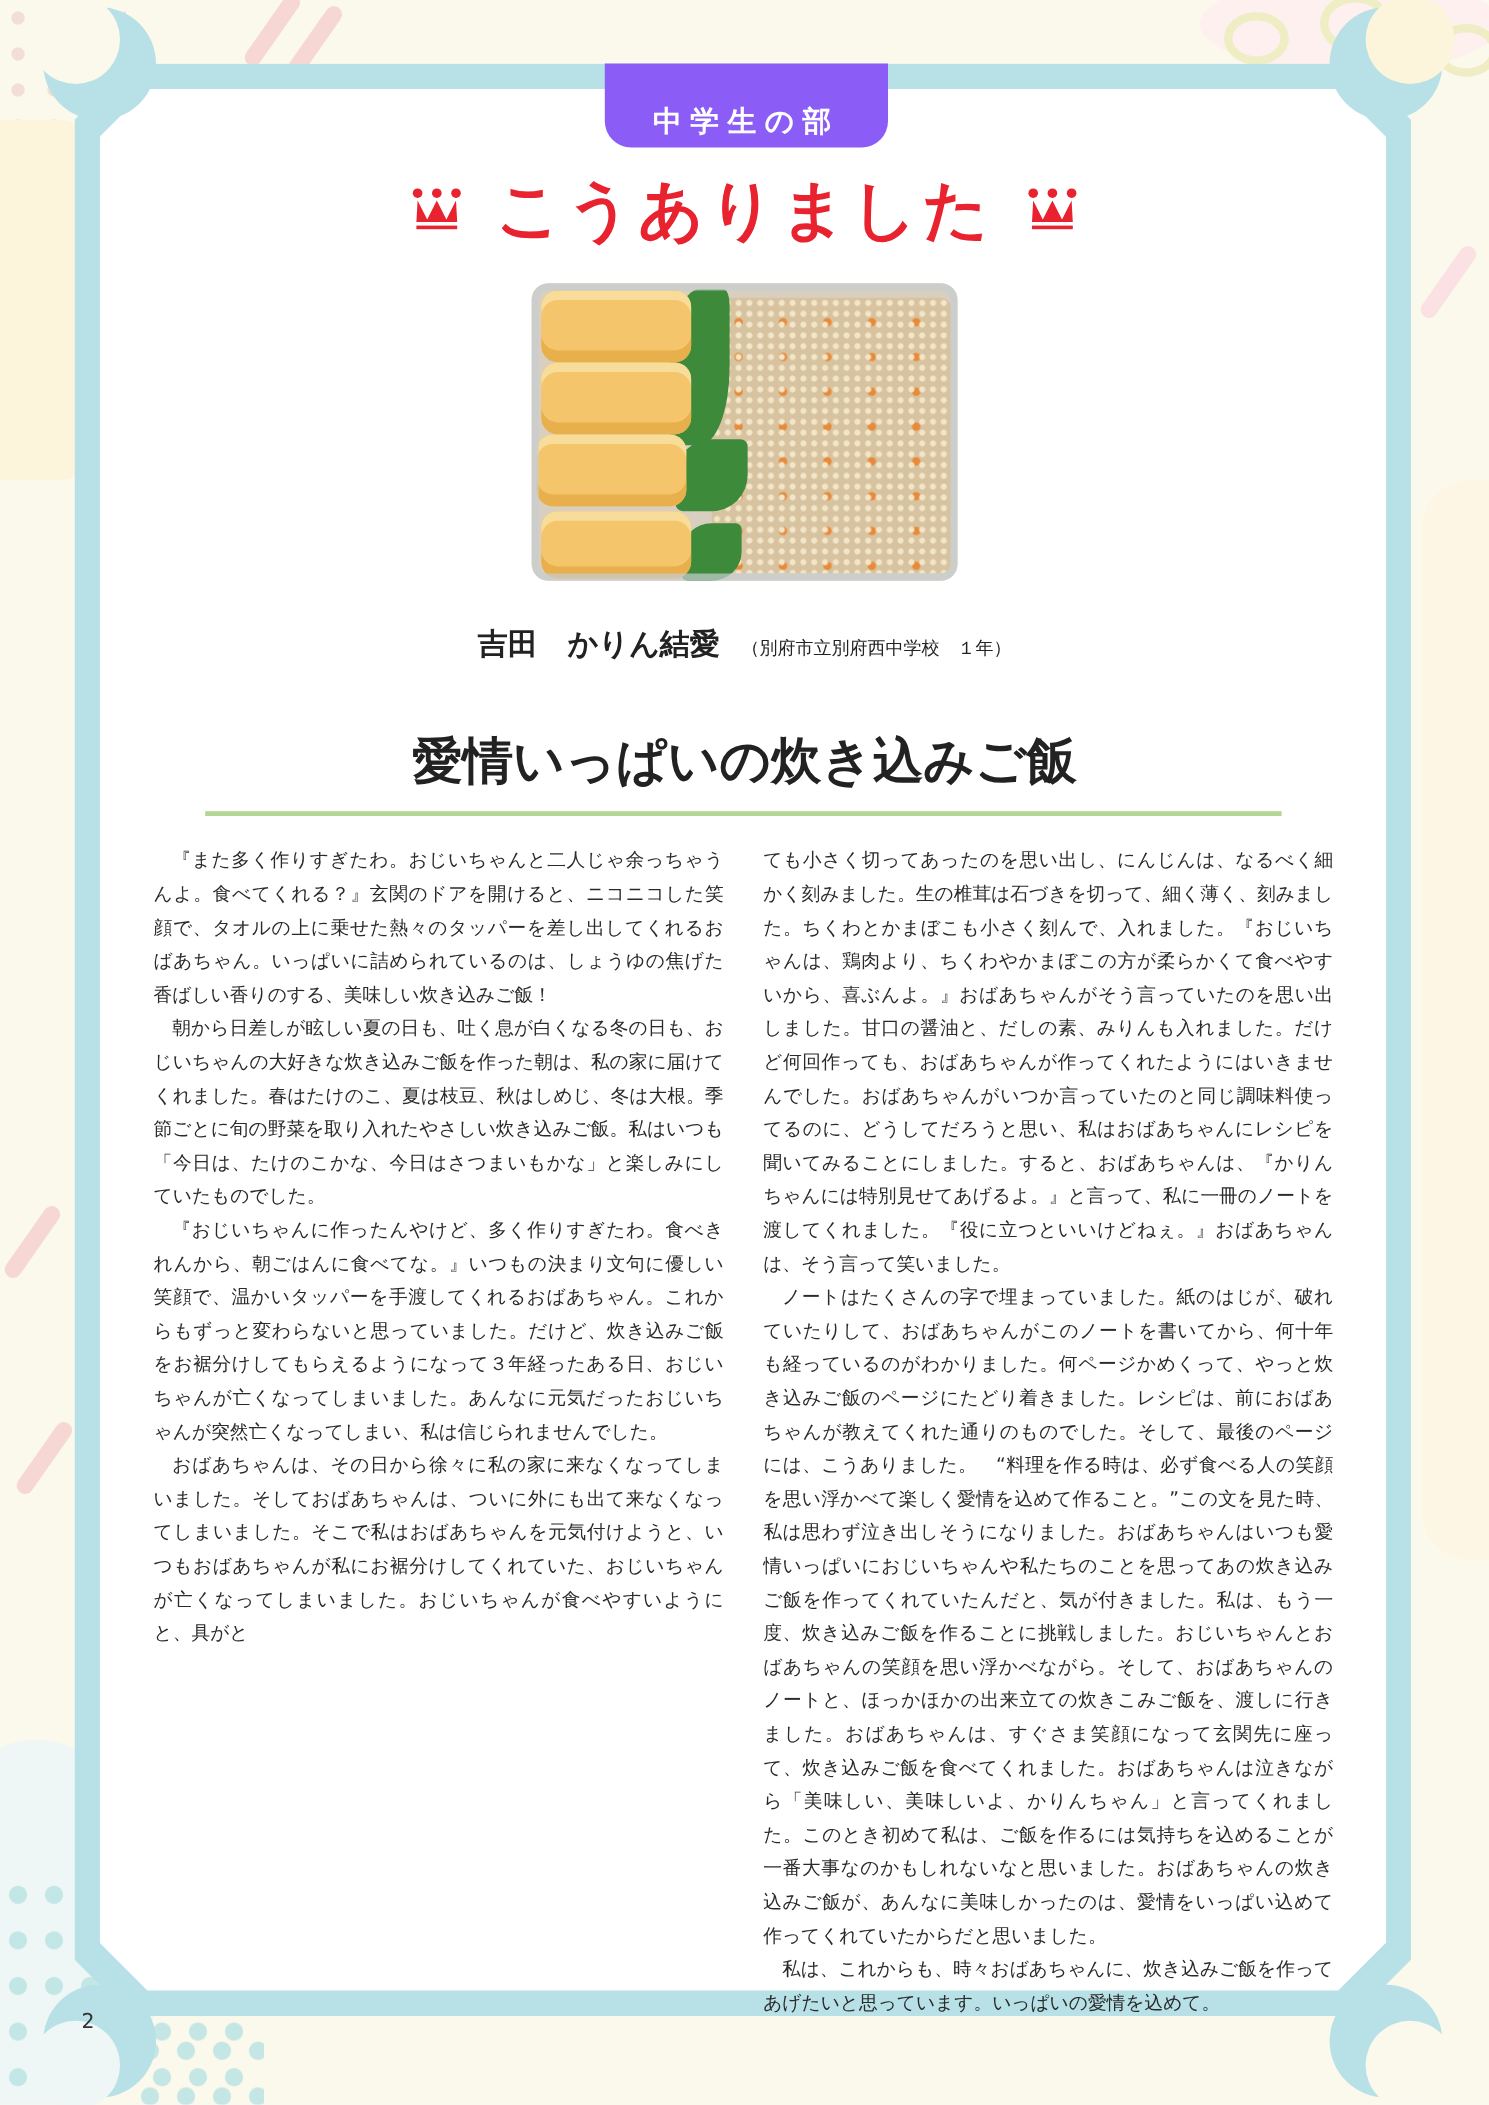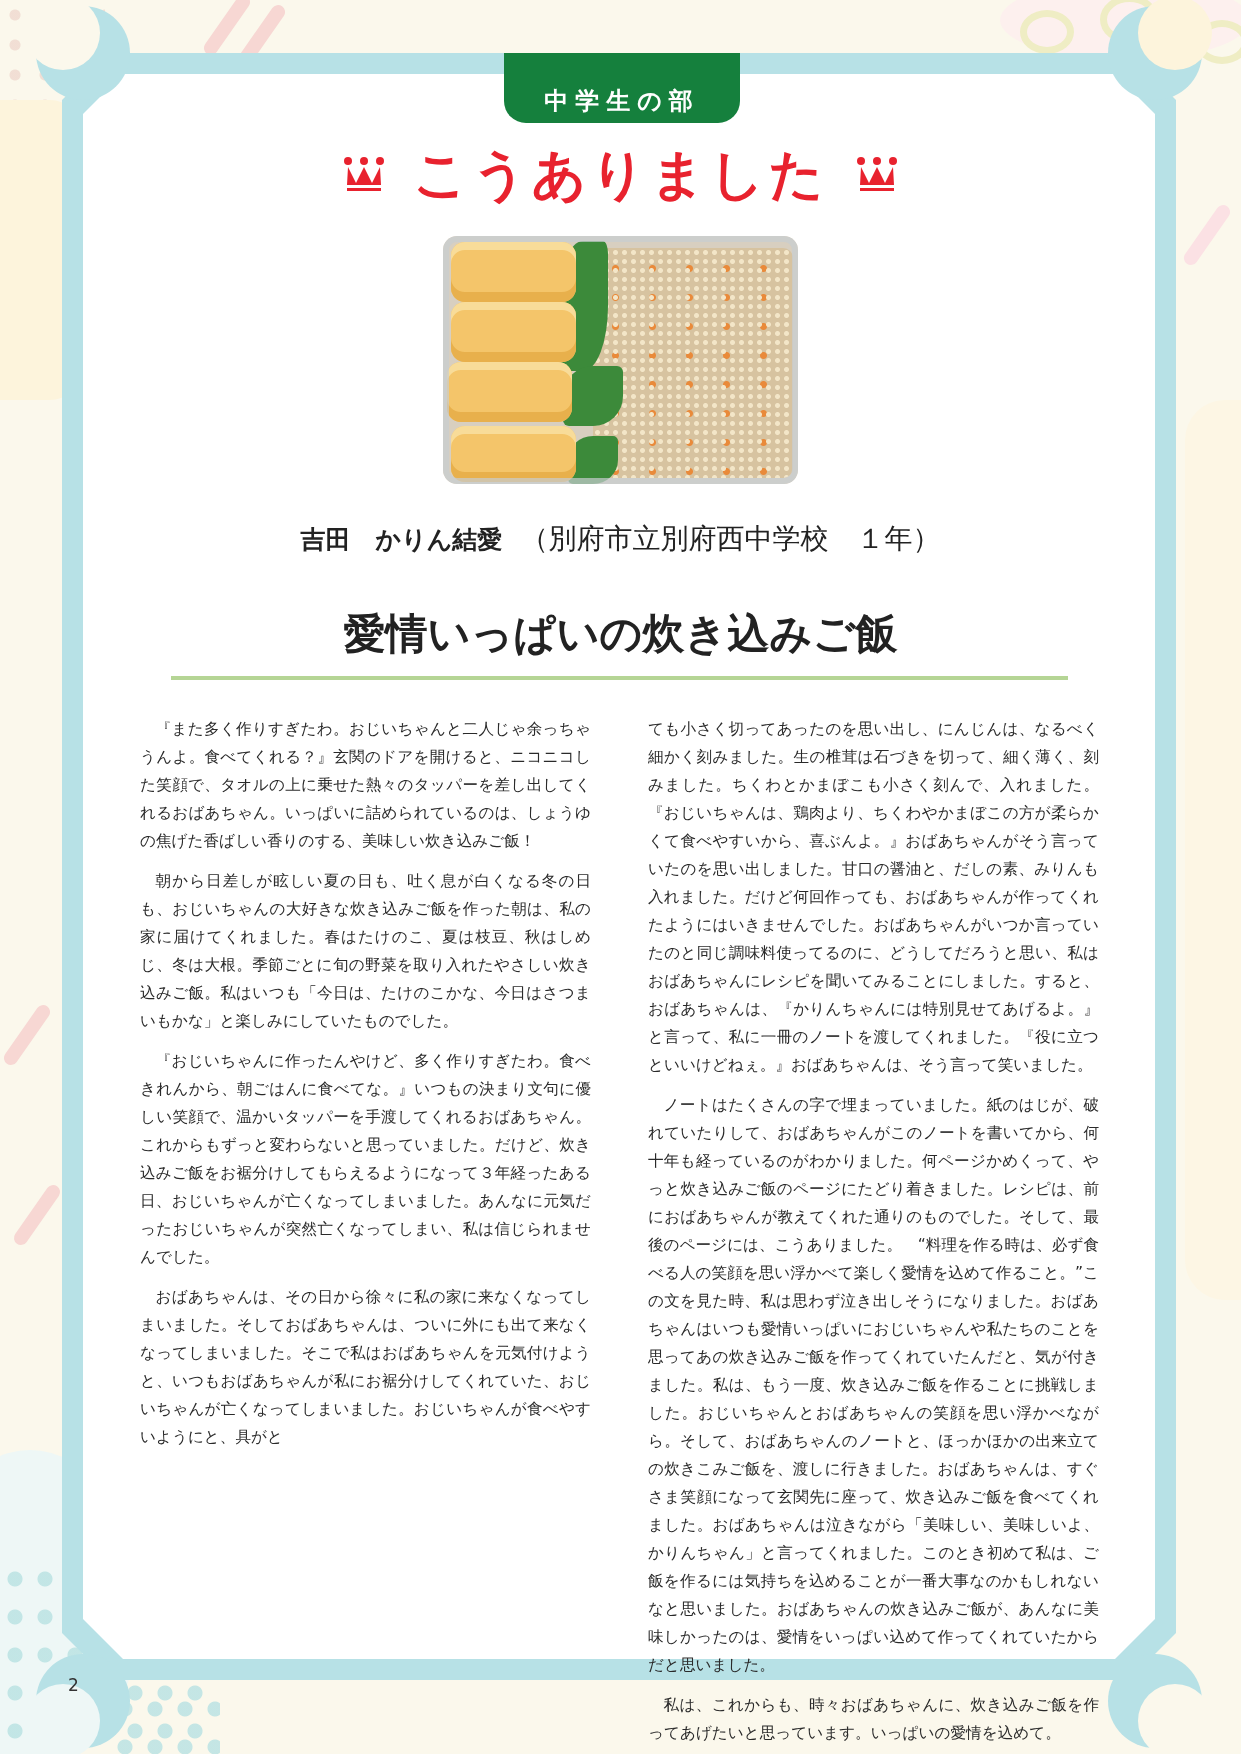--- a/index.html
+++ b/index.html
@@ -39,21 +39,21 @@
   .inner-notch {
     position: absolute; width: 94px; height: 94px; border-radius: 50%;
     background: #b7e1e6;
   }
   .inner-notch-bg {
     position: absolute; width: 74px; height: 74px; border-radius: 50%;
   }
 
   .category-tab {
     position: absolute; left: 504px; top: 53px; width: 236px; height: 70px;
-    background: #15803d; border-radius: 0 0 22px 22px;
+    background: #8b5cf6; border-radius: 0 0 22px 22px;
     color: #fff; font-weight: bold; font-size: 24px; letter-spacing: 7px;
     display: flex; align-items: flex-end; justify-content: center; padding-bottom: 6px;
     box-sizing: border-box;
   }
   .award-row {
     position: absolute; left: 0; right: 0; top: 140px; height: 70px;
     display: flex; justify-content: center; align-items: center; gap: 28px;
   }
   .award-title {
     color: #e8222e; font-weight: bold; font-size: 54px; letter-spacing: 4px;
@@ -76,36 +76,36 @@
       #d7c3a0;
     border-radius: 10px;
   }
   .photo .tray { position: absolute; inset: 0; border: 6px solid rgba(200,205,210,0.7); border-radius: 14px; }
 
   .author-line {
     position: absolute; left: 0; right: 0; top: 520px; text-align: center;
     font-size: 26px; color: #222;
   }
   .author-name { font-weight: bold; font-size: 25px; }
-  .author-school { font-size: 28px; margin-left: 18px; }
+  .author-school { font-size: 15px; margin-left: 18px; }
   .essay-title {
     position: absolute; left: 0; right: 0; top: 606px; text-align: center;
     font-weight: bold; font-size: 42px; color: #222;
   }
   .divider {
     position: absolute; left: 171px; top: 676px; width: 897px; height: 4px;
     background: #b5d595;
   }
   .column {
     position: absolute; top: 703px; width: 475px;
     font-size: 15.6px; line-height: 28px; color: #2a2a2a;
   }
   .column.left { left: 128px; }
   .column.right { left: 636px; }
-  .column p { margin: 12px; text-indent: 1em; text-align: justify; }
+  .column p { margin: 0; text-indent: 1em; text-align: justify; }
   .column p.cont { text-indent: 0; }
   .page-number {
     position: absolute; left: 68px; top: 1675px; font-size: 17px; color: #333;
   }
 </style>
 </head>
 <body>
 
 <div class="dots" style="left:0;top:0;width:105px;height:220px;"></div>
 <div class="bg-blob" style="left:-60px;top:100px;width:140px;height:300px;background:#fdf4dc;border-radius:30px;"></div>

